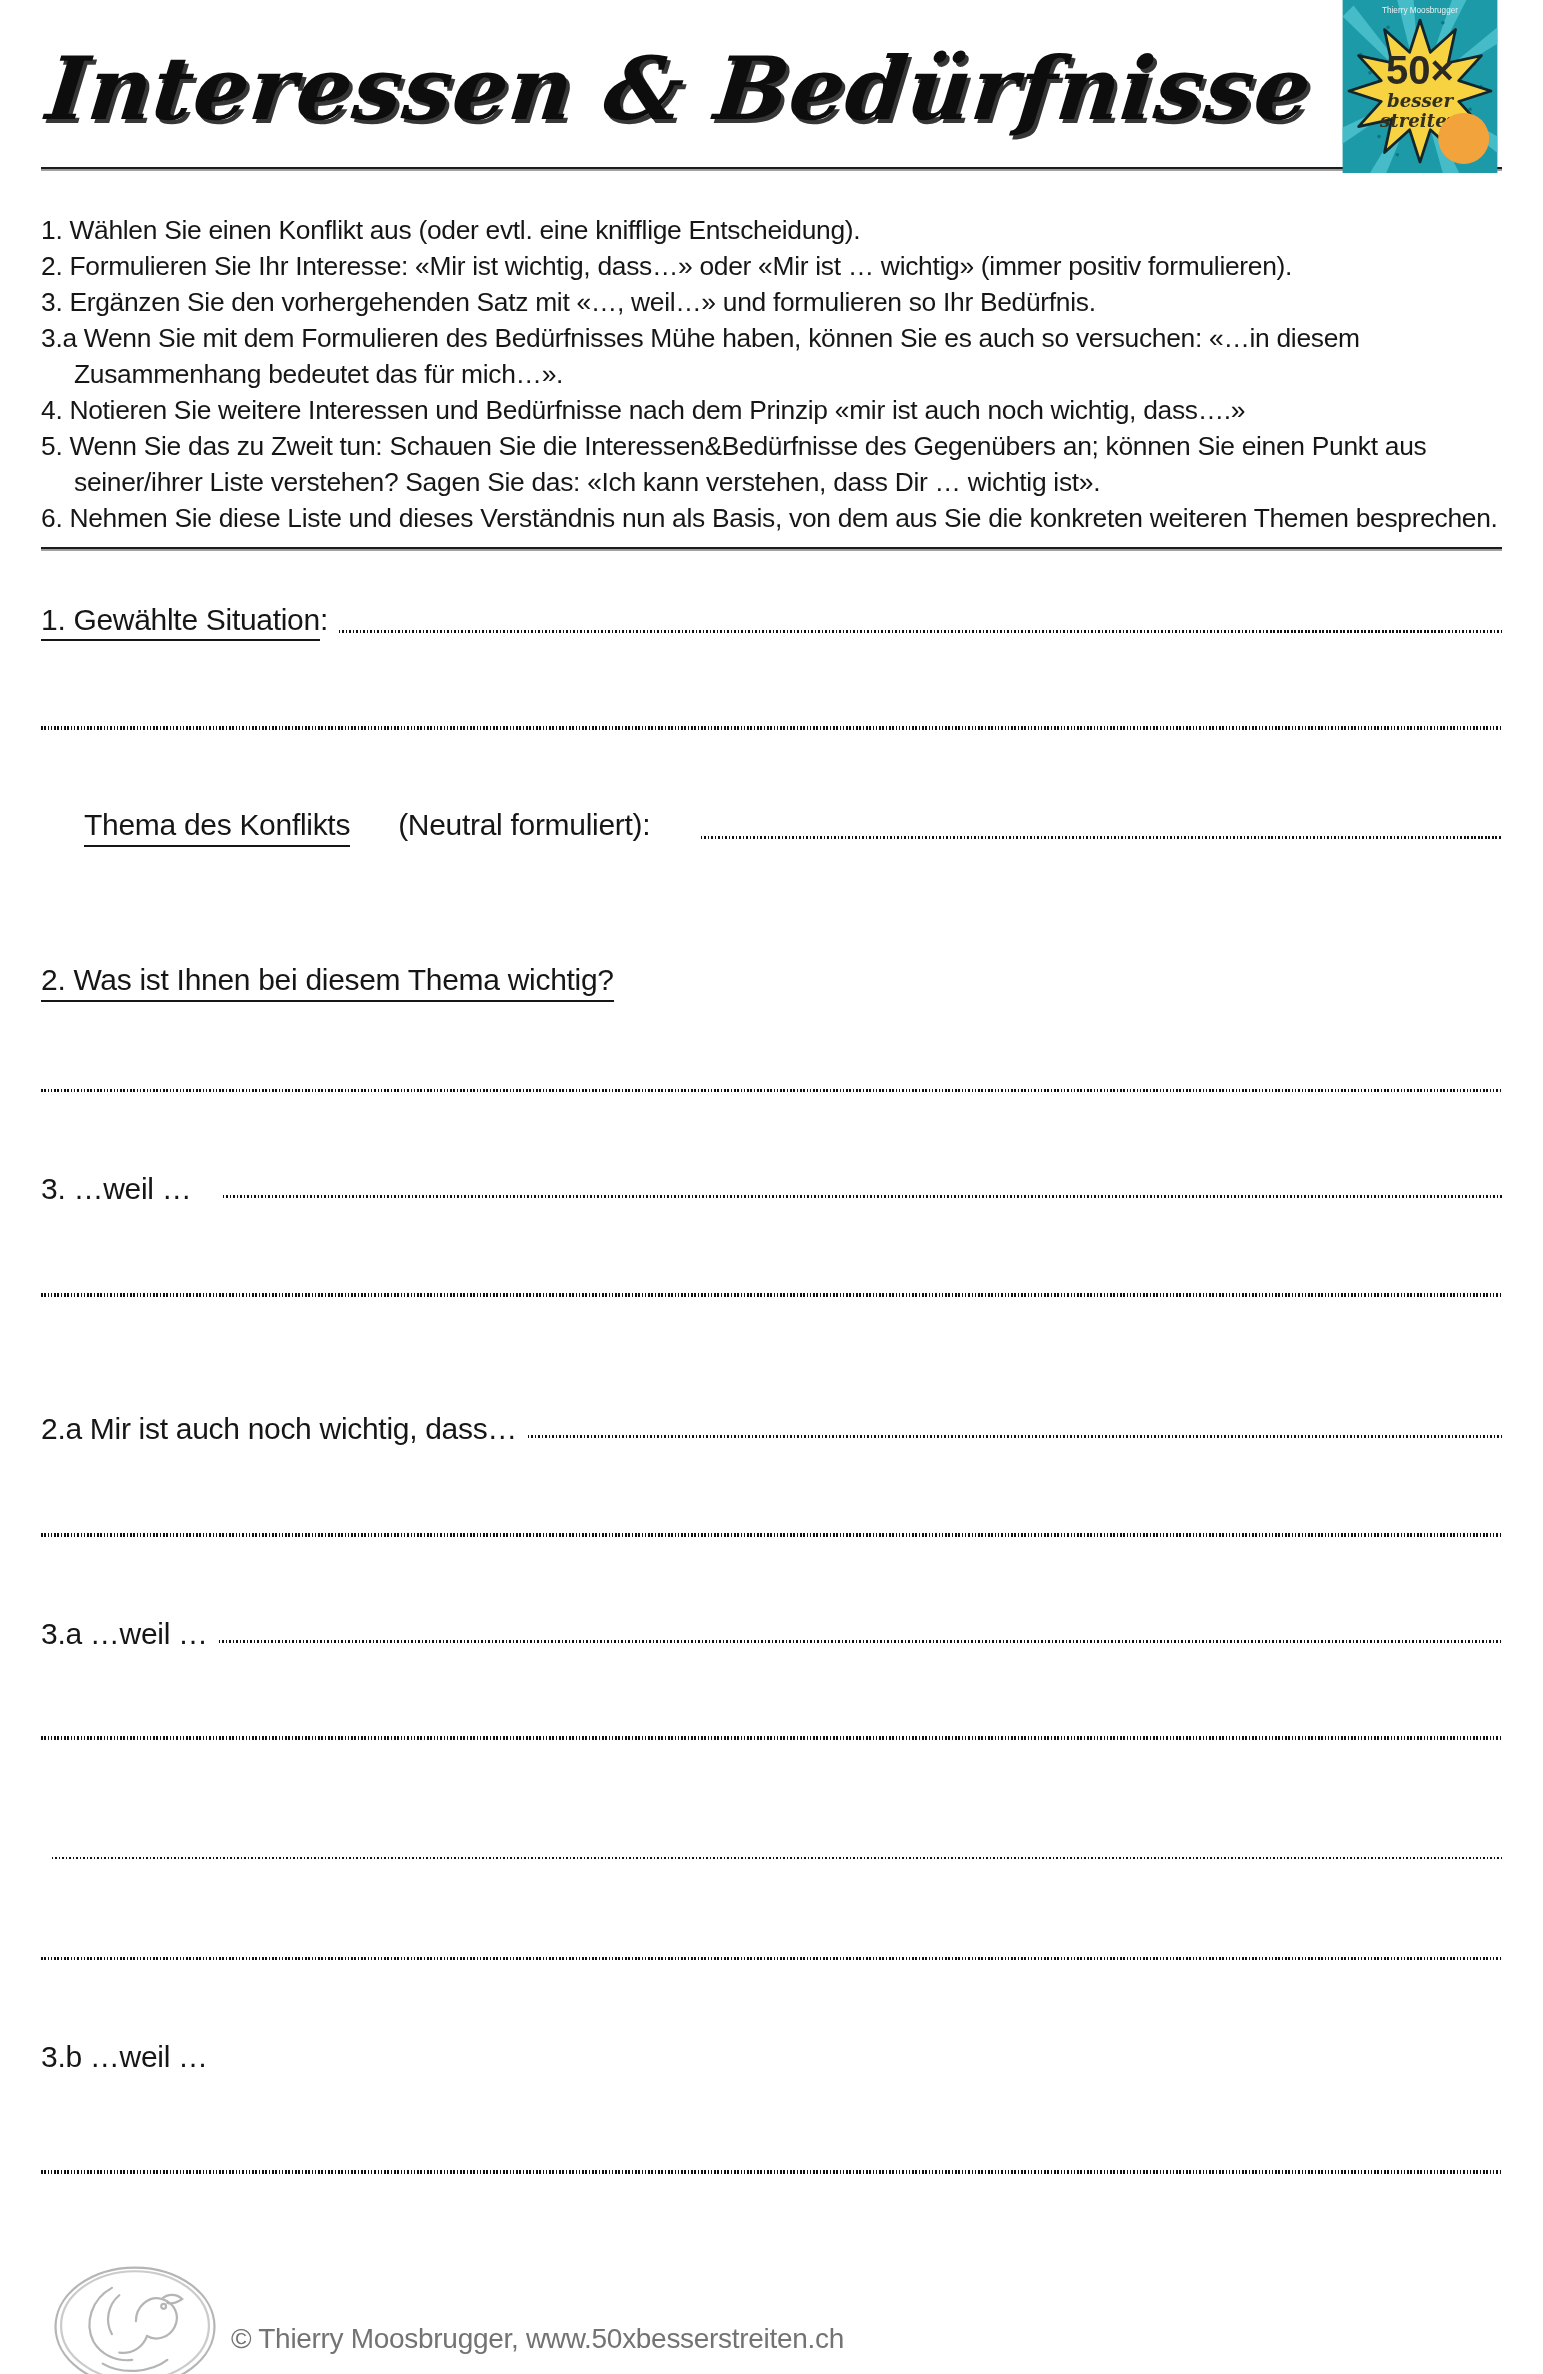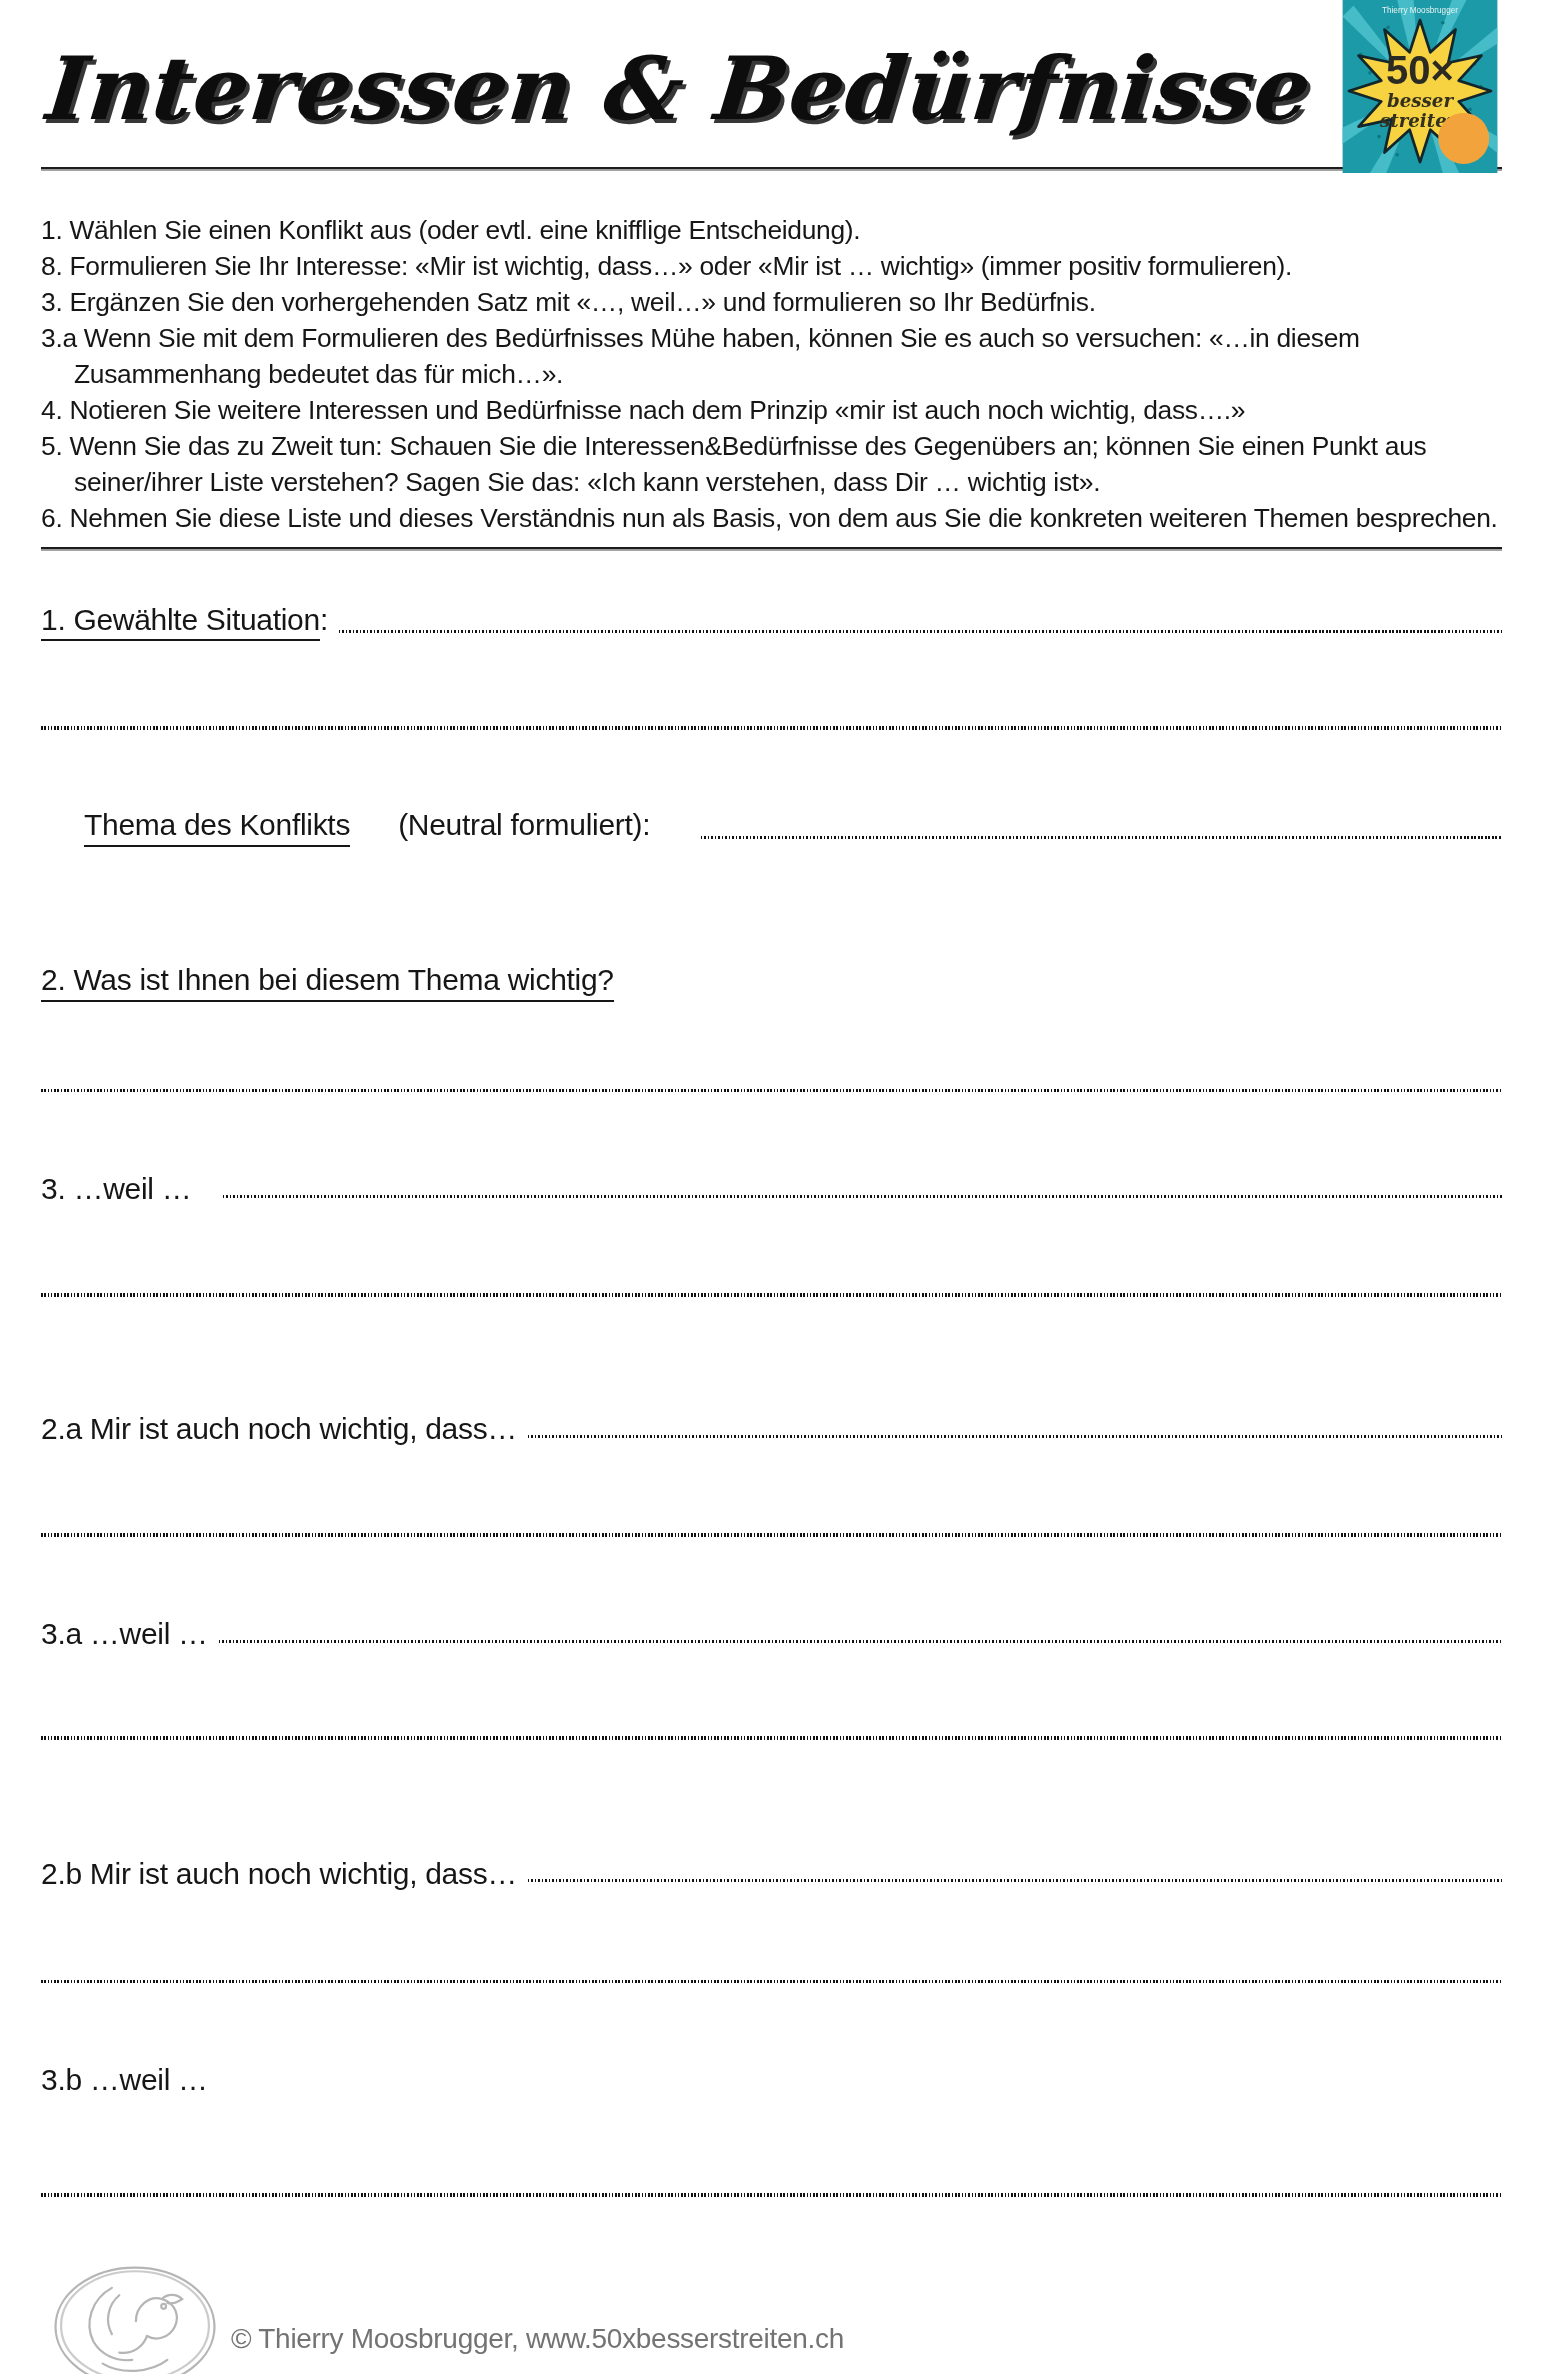--- a/index.html
+++ b/index.html
@@ -146,21 +146,21 @@
       <text class="cover-script" x="85" y="118" text-anchor="middle">besser</text>
       <text class="cover-script" x="85" y="140" text-anchor="middle">streiten</text>
       <circle cx="133" cy="152" r="28" fill="#f2a33c"></circle>
     </svg>
 
     <div class="title-rule"></div>
   </div>
 
   <div class="instructions">
     <div class="instr-item">1. Wählen Sie einen Konflikt aus (oder evtl. eine knifflige Entscheidung).</div>
-    <div class="instr-item">8. Formulieren Sie Ihr Interesse: «Mir ist wichtig, dass…» oder «Mir ist … wichtig» (immer positiv formulieren).</div>
+    <div class="instr-item">2. Formulieren Sie Ihr Interesse: «Mir ist wichtig, dass…» oder «Mir ist … wichtig» (immer positiv formulieren).</div>
     <div class="instr-item">3. Ergänzen Sie den vorhergehenden Satz mit «…, weil…» und formulieren so Ihr Bedürfnis.</div>
     <div class="instr-item">3.a Wenn Sie mit dem Formulieren des Bedürfnisses Mühe haben, können Sie es auch so versuchen: «…in diesem Zusammenhang bedeutet das für mich…».</div>
     <div class="instr-item">4. Notieren Sie weitere Interessen und Bedürfnisse nach dem Prinzip «mir ist auch noch wichtig, dass….»</div>
     <div class="instr-item">5. Wenn Sie das zu Zweit tun: Schauen Sie die Interessen&amp;Bedürfnisse des Gegenübers an; können Sie einen Punkt aus seiner/ihrer Liste verstehen? Sagen Sie das: «Ich kann verstehen, dass Dir … wichtig ist».</div>
     <div class="instr-item">6. Nehmen Sie diese Liste und dieses Verständnis nun als Basis, von dem aus Sie die konkreten weiteren Themen besprechen.</div>
   </div>
   <div class="instr-rule"></div>
 
   <div class="field-row mt-sit">
     <span class="u">1. Gewählte Situation</span>
@@ -194,21 +194,20 @@
   </div>
   <div class="sep-dotted mt-sepC"></div>
 
   <div class="field-row mt-3a">
     <span>3.a …weil …</span>
     <span class="dotline"></span>
   </div>
   <div class="sep-dotted mt-sepD"></div>
 
   <div class="field-row mt-2b">
-    <span>2.b Mir ist auch noch wichtig, dass…</span>
     <span class="dotline"></span>
   </div>
   <div class="sep-dotted mt-sepE"></div>
 
   <div class="field-row mt-3b">
     <span>3.b …weil …</span>
     <span class="dotline"></span>
   </div>
   <div class="sep-dotted mt-sepF"></div>
 

